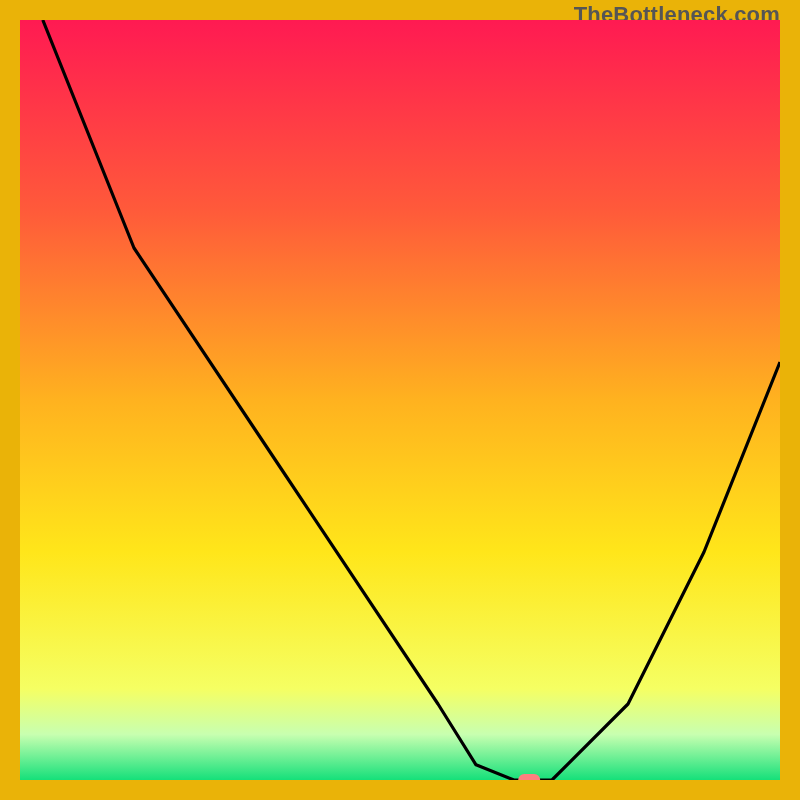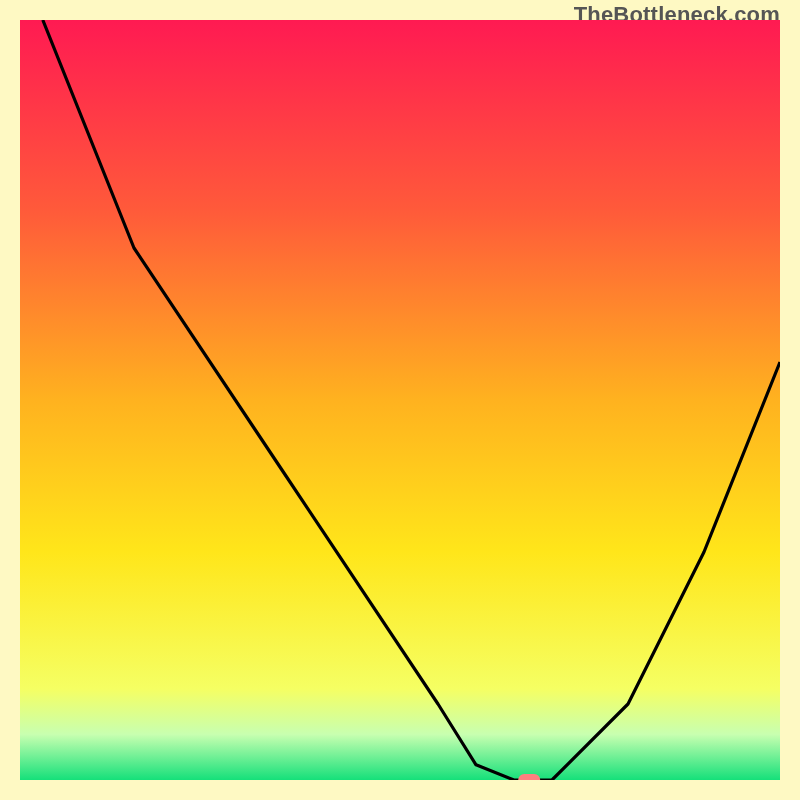--- a/index.html
+++ b/index.html
@@ -7,21 +7,21 @@
     padding: 0;
     width: 800px;
     height: 800px;
     background: #000;
     overflow: hidden;
   }
   .frame {
     position: relative;
     width: 800px;
     height: 800px;
-    background: #fef9c3;
+    background: #eab308;
   }
   .plot {
     position: absolute;
     left: 20px;
     top: 20px;
     width: 760px;
     height: 760px;
   }
   .watermark {
     position: absolute;

